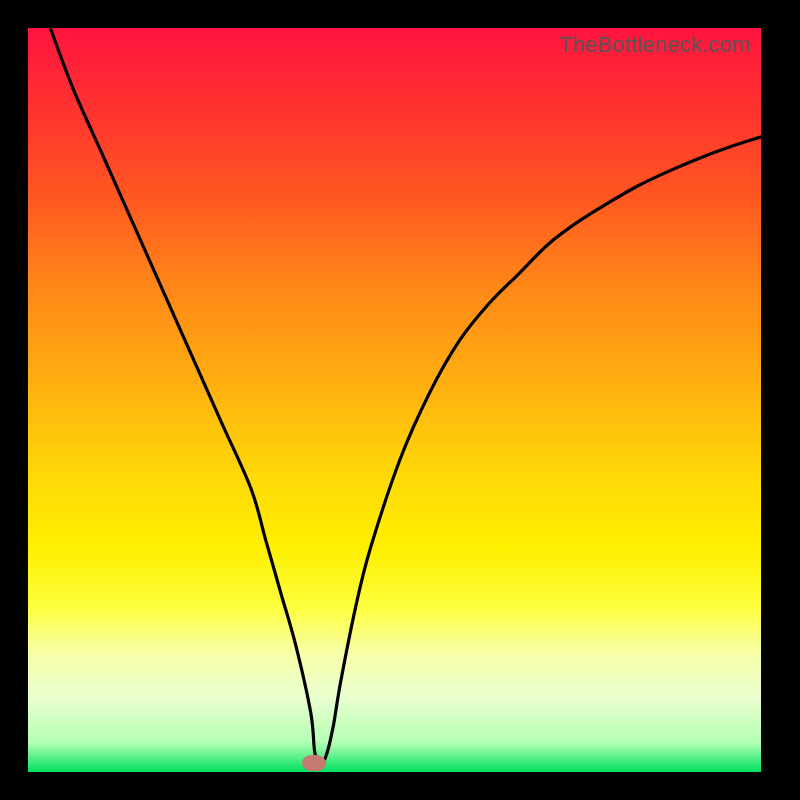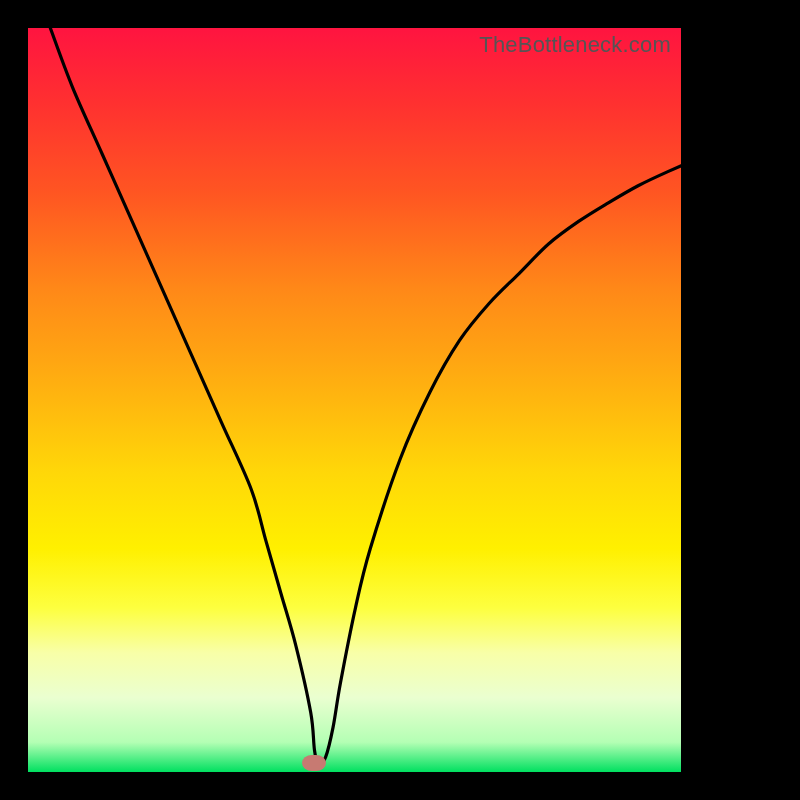--- a/index.html
+++ b/index.html
@@ -7,21 +7,21 @@
   .frame {
     position: relative;
     width: 800px;
     height: 800px;
     background: #000;
   }
   .plot-area {
     position: absolute;
     left: 28px;
     top: 28px;
-    width: 653px;
+    width: 733px;
     height: 744px;
     background: linear-gradient(to bottom,
       #ff1440 0%,
       #ff3030 10%,
       #ff5522 22%,
       #ff8818 35%,
       #ffb010 48%,
       #ffd808 60%,
       #fff000 70%,
       #fdff40 78%,

